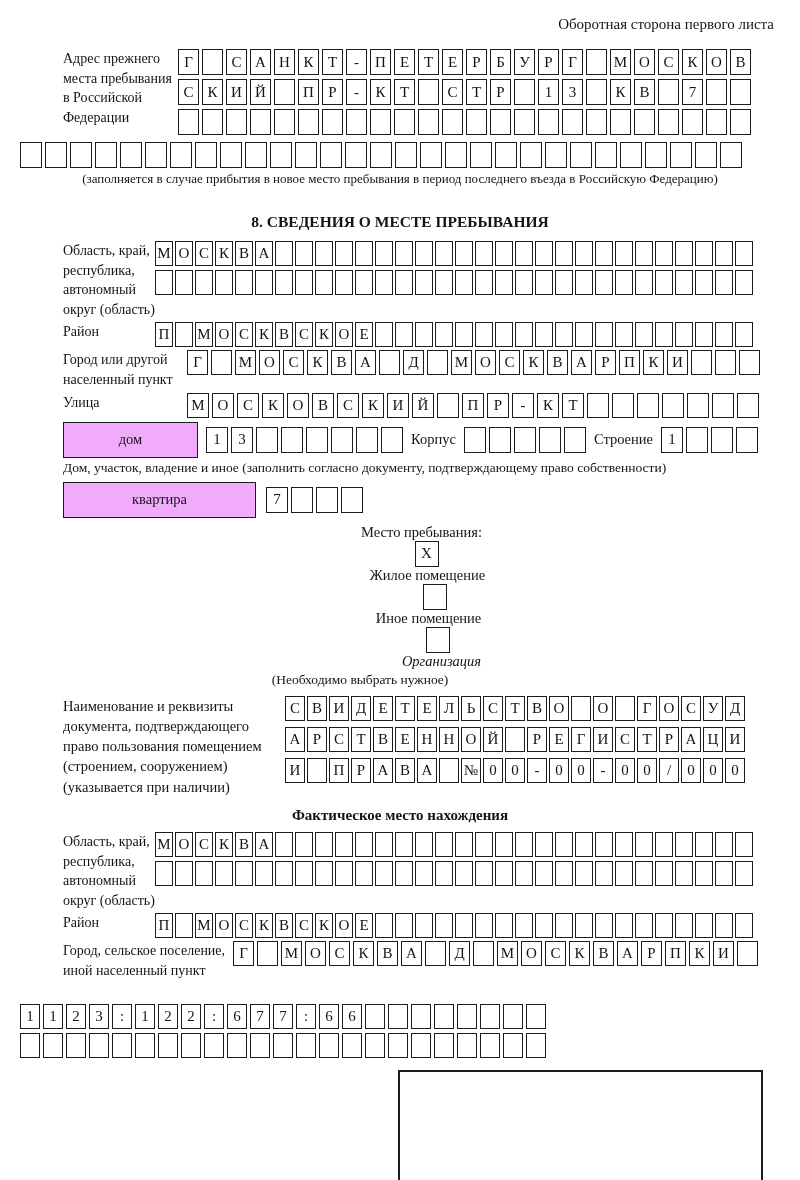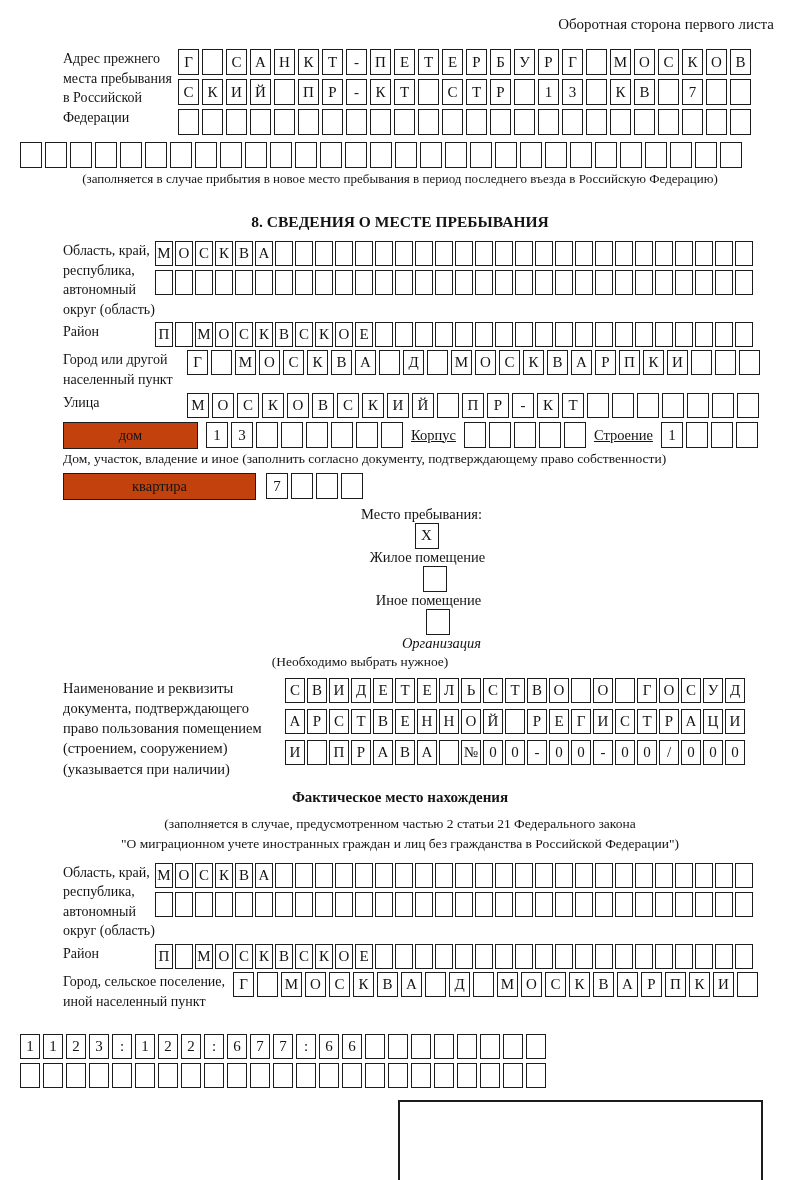--- a/index.html
+++ b/index.html
@@ -38,26 +38,26 @@
   .w-fgor  { width:213px; }
   .w-fcad  { width:202px; }
 
   .caption { font-size:13px; }
   .caption-center { text-align:center; margin:3px 0 26px 0; }
   .caption-left { margin:2px 0 6px 43px; font-size:13.5px; }
 
   .sec-title { text-align:center; font-weight:bold; font-size:15.5px; margin:6px 0 10px 0; }
 
   .bigbox {
-    border:1.6px solid #1c1c1c; height:27px;
+    border:1.6px solid #1c1c1c; height:36px;
     display:flex; align-items:center; justify-content:center;
-    font-size:14.5px; flex:none; background:#c2410c;
+    font-size:14.5px; flex:none; background:#f0abfc;
   }
   .domrow, .kvrow { display:flex; align-items:center; margin:4px 0 2px 43px; }
-  .inline-lbl { font-size:14.5px; margin:0 8px;text-decoration:underline; }
+  .inline-lbl { font-size:14.5px; margin:0 8px; }
 
   .chkrow { display:flex; align-items:center; margin:6px 0 2px 43px; font-size:14.5px;flex-direction:column; }
   .chkbox {
     width:24px; height:26px; border:1.6px solid #1c1c1c; flex:none;
     display:flex; align-items:center; justify-content:center; font-size:15px;
   }
   .chk-note { text-align:center; width:440px; margin:2px 0 8px 120px; font-size:13.5px; }
 
   .fact-head { text-align:center; font-weight:bold; font-size:15px; margin:10px 0 8px 0; }
   .fact-note { text-align:center; font-size:13.5px; line-height:1.5; margin-bottom:8px; }
@@ -476,24 +476,20 @@
           <span class="cell">0</span>
           <span class="cell">/</span>
           <span class="cell">0</span>
           <span class="cell">0</span>
           <span class="cell">0</span>
         </div>
     </div>
   </div>
 
   <div class="fact-head">Фактическое место нахождения</div>
-  <div class="fact-note">
-    <div>(заполняется в случае, предусмотренном частью 2 статьи 21 Федерального закона</div>
-    <div>"О миграционном учете иностранных граждан и лиц без гражданства в Российской Федерации")</div>
-  </div>
 
   <div class="field">
     <div class="flabel w-std">Область, край, республика, автономный округ (область)</div>
     <div class="rows">
       <div class="cellrow cw18 g2">
           <span class="cell">М</span>
           <span class="cell">О</span>
           <span class="cell">С</span>
           <span class="cell">К</span>
           <span class="cell">В</span>

